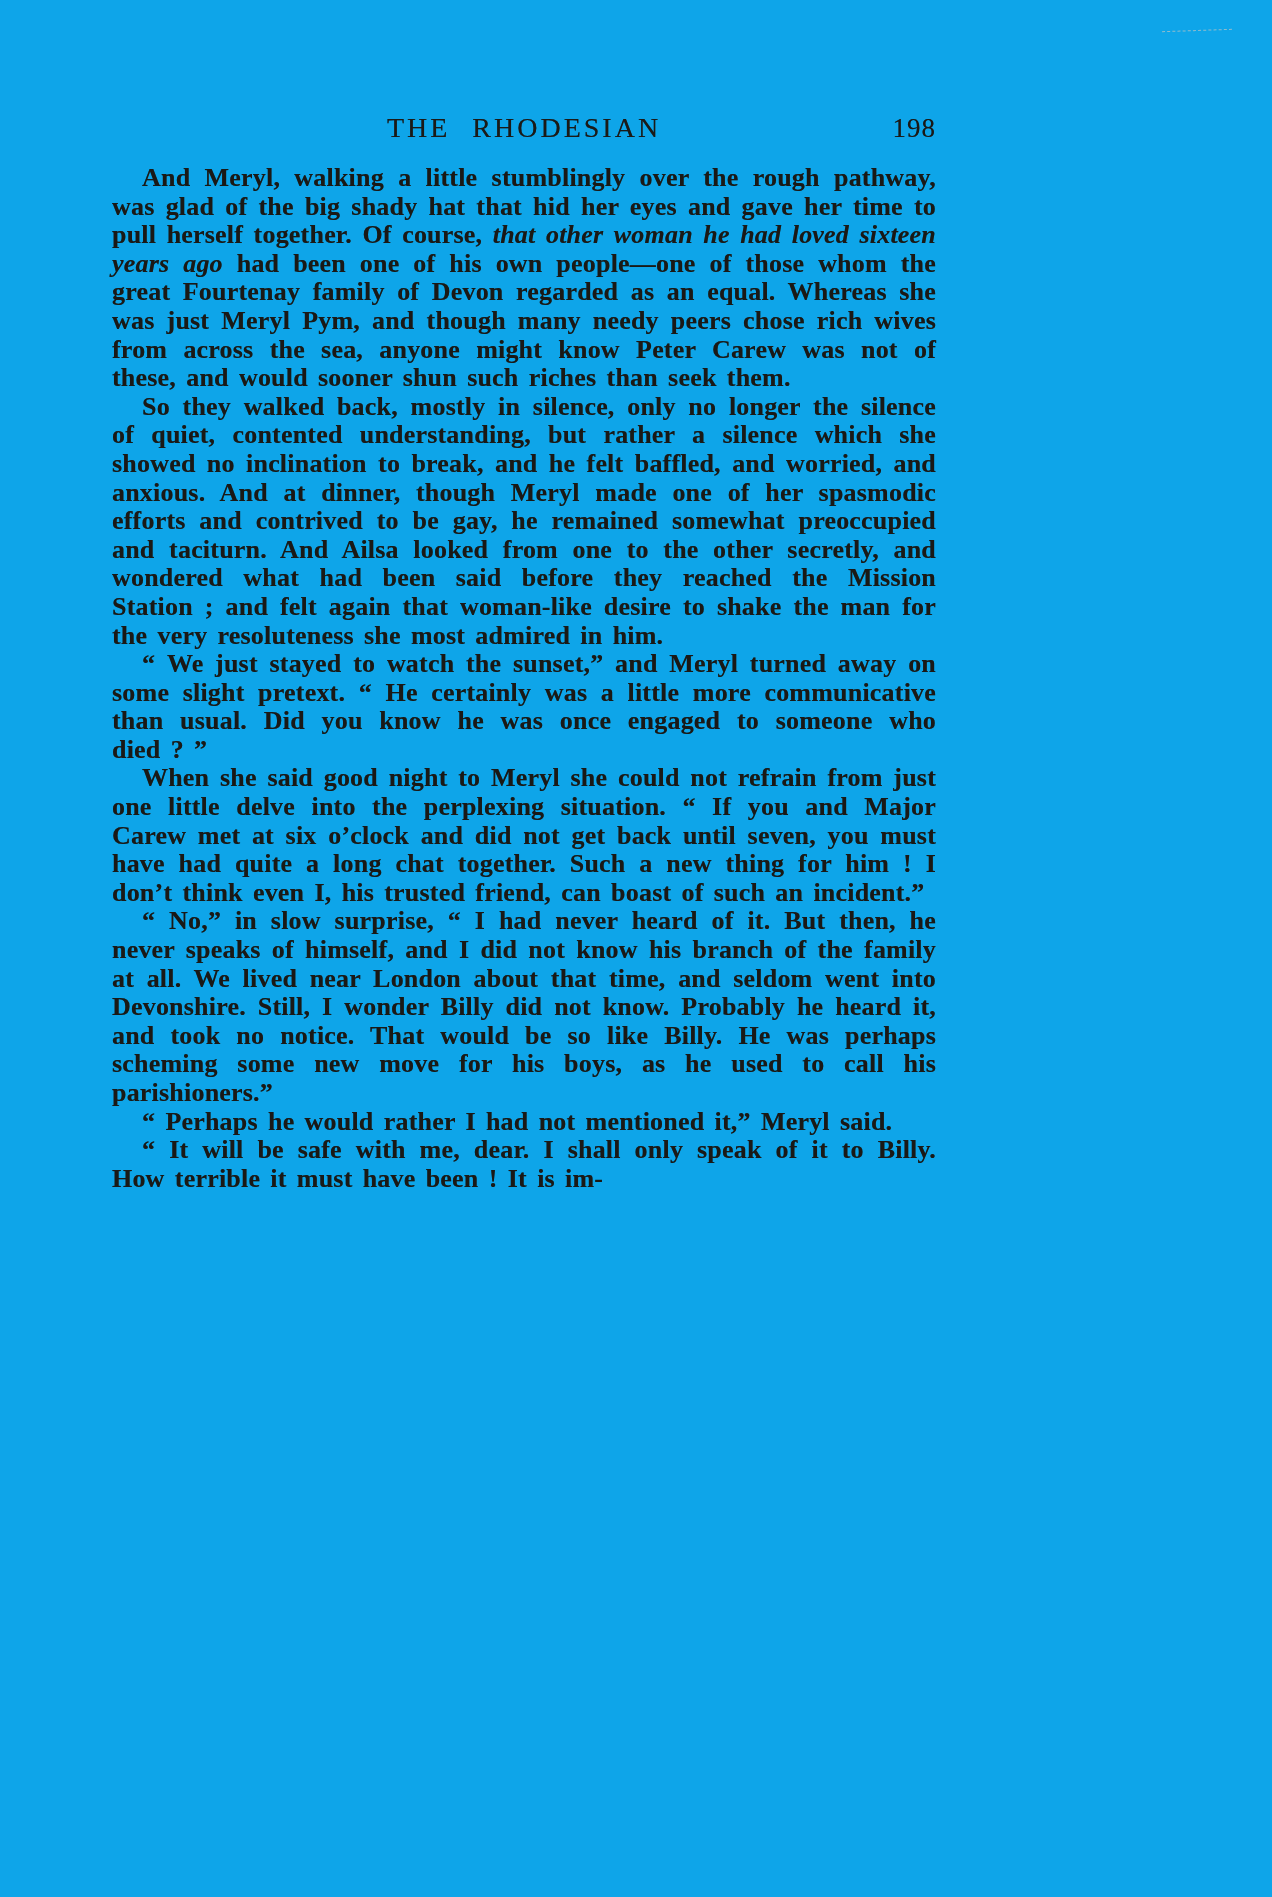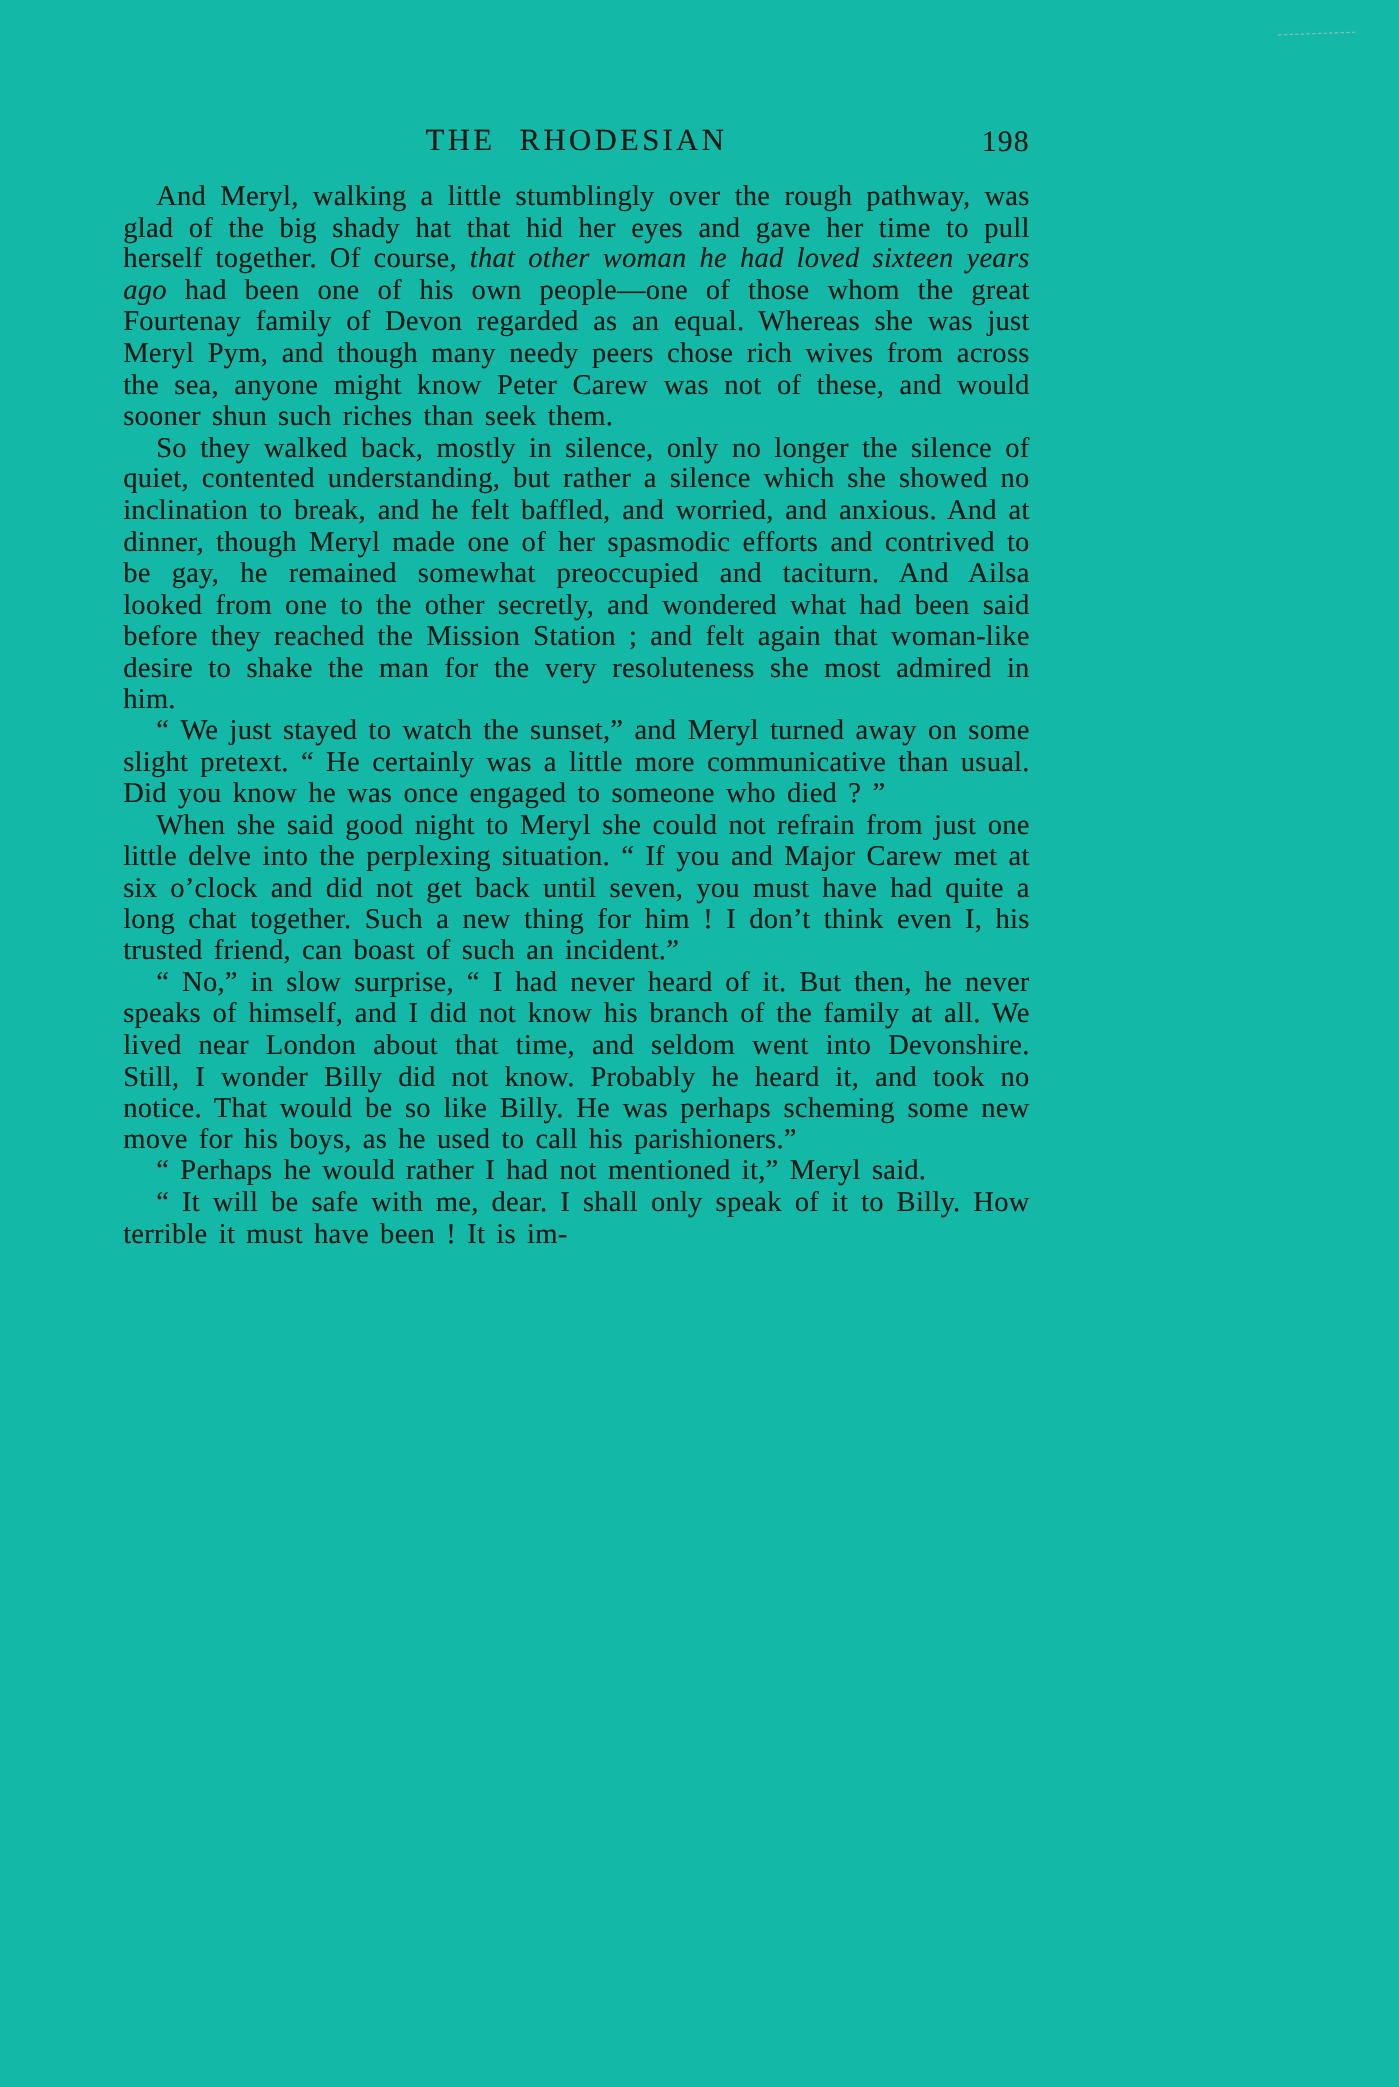--- a/index.html
+++ b/index.html
@@ -10,21 +10,21 @@
     width: 1272px;
     height: 1897px;
     background: #f3f2ee;
     font-family: "Liberation Serif", "DejaVu Serif", serif;
     position: relative;
     overflow: hidden;
   }
   .page {
     position: absolute;
     inset: 0;
-    background: #14b8a6;
+    background: #0ea5e9;
   }
   
   .artifact-dash {
     position: absolute;
     top: 30px;
     right: 40px;
     width: 70px;
     border-top: 1px dashed #c8c6c0;
     transform: rotate(-2deg);
     opacity: 0.7;
@@ -61,20 +61,21 @@
     font-size: 26px;
     line-height: 28.6px;
     text-align: justify;
     letter-spacing: 0.2px;
     word-spacing: 3.5px;
     text-shadow: 0 0 0.45px rgba(25,24,20,0.5);
   }
   .para {
     margin: 0;
     text-indent: 30px;
+    font-weight: bold;
   }
   .italic {
     font-style: italic;
   }
 </style>
 </head>
 <body>
 
 <div class="page">
   <div class="artifact-dash"></div>

